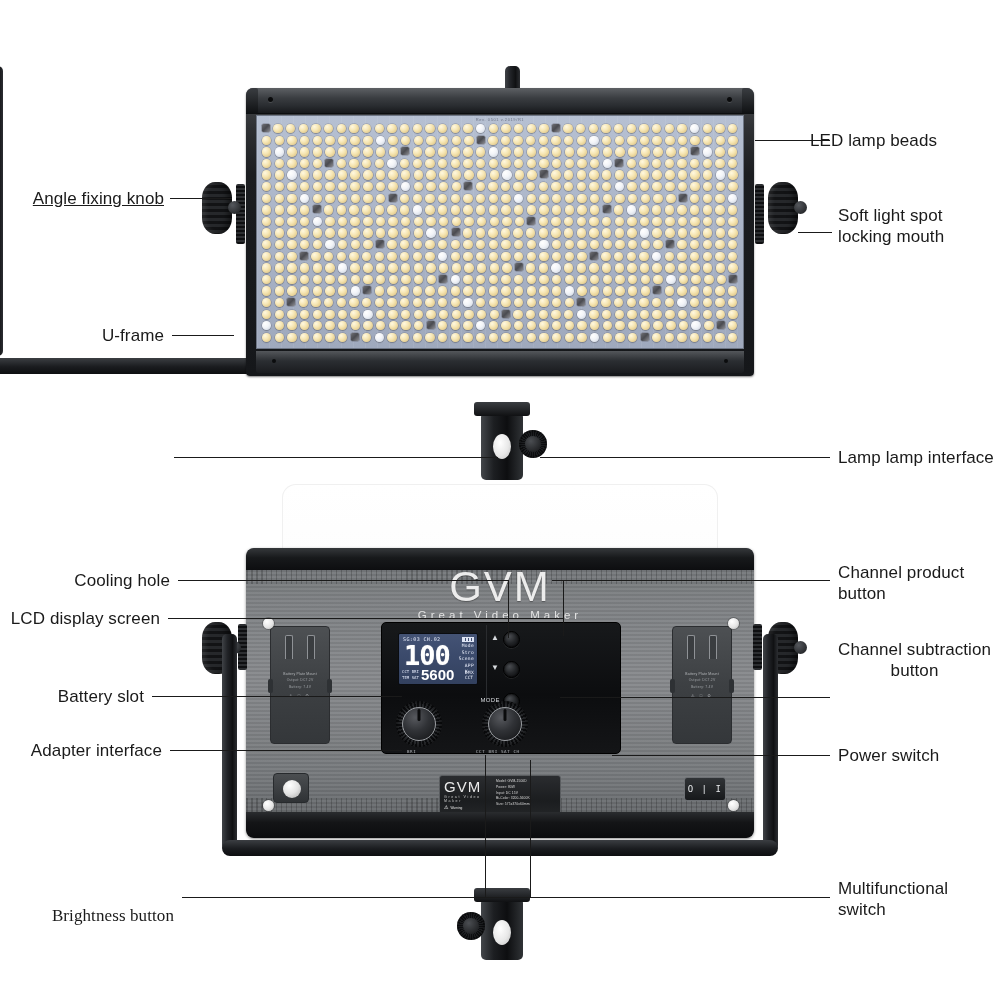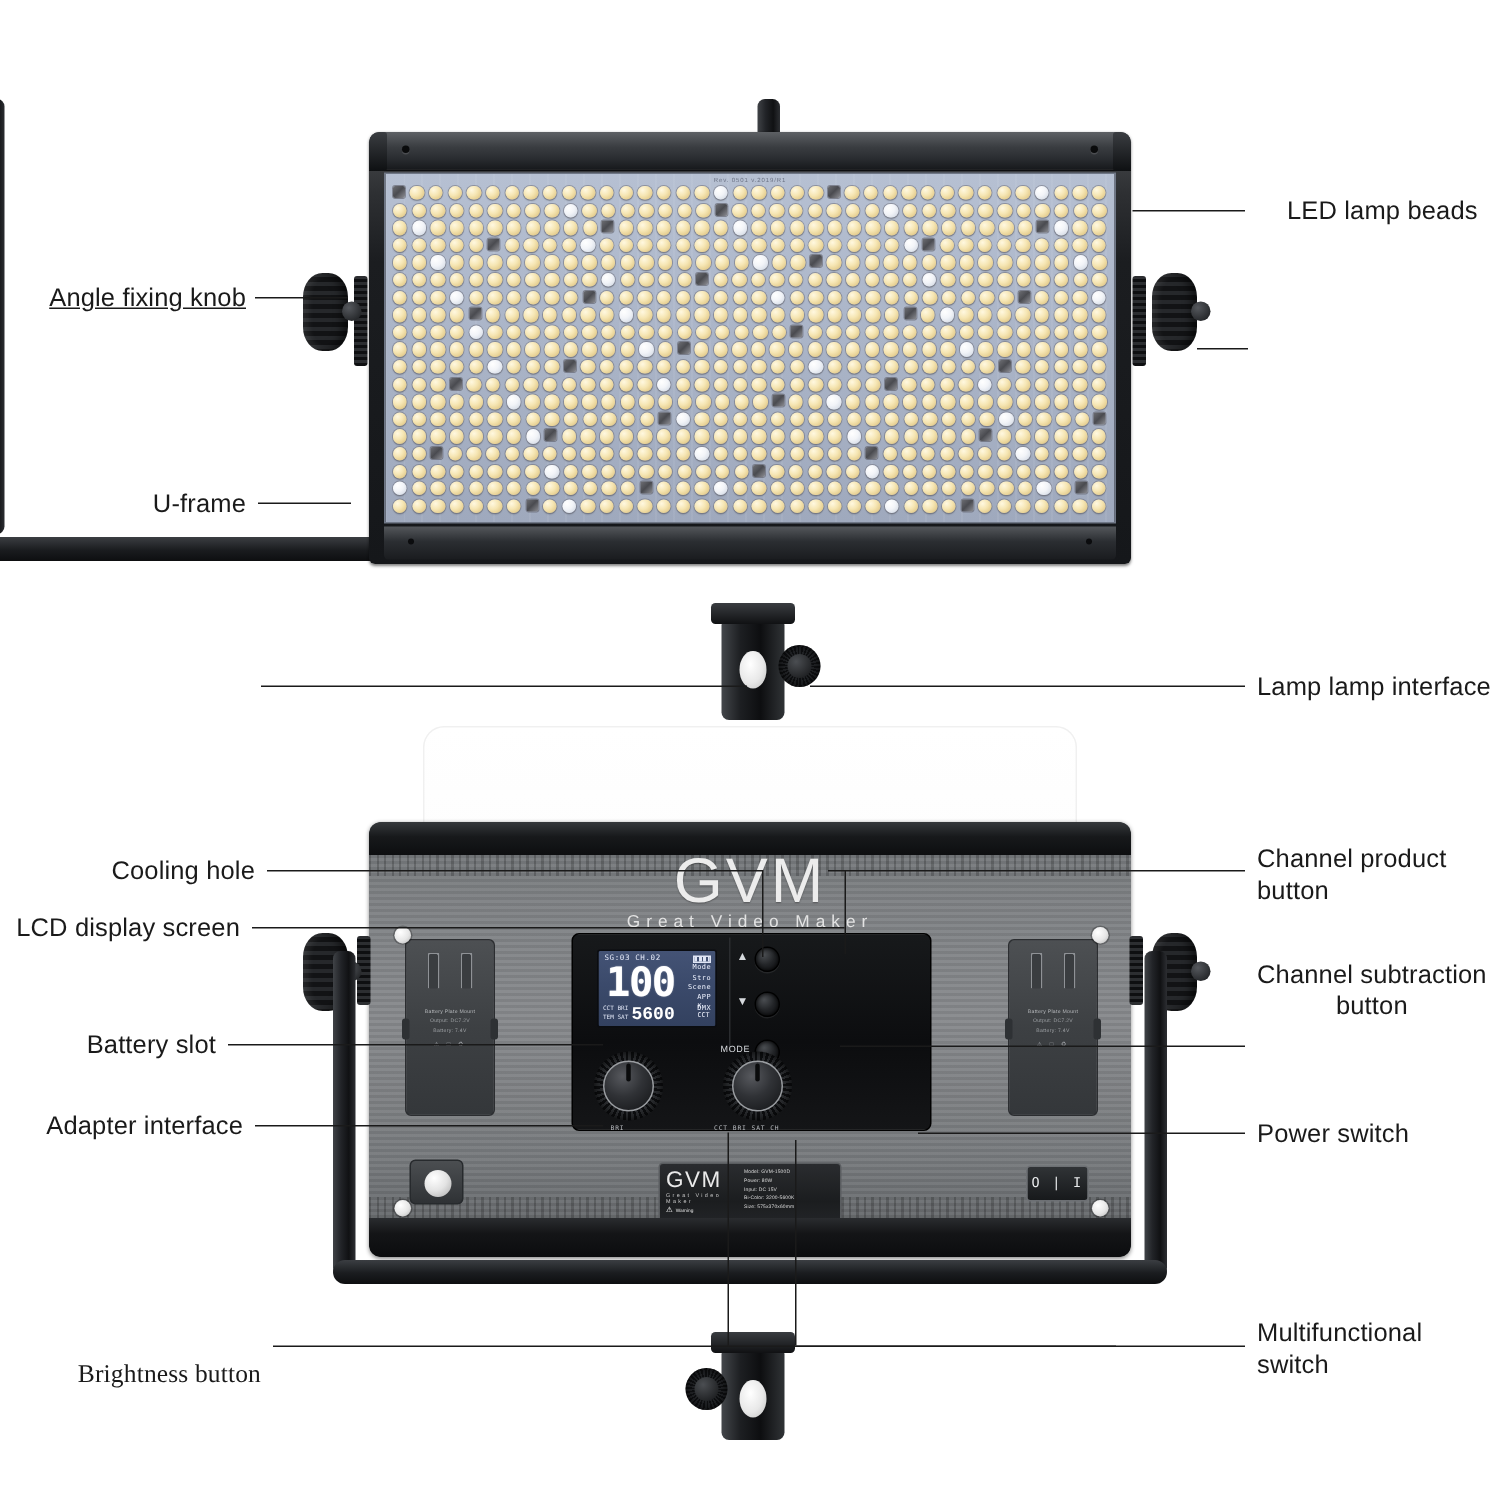--- a/index.html
+++ b/index.html
@@ -274,22 +274,22 @@
     font-family:"DejaVu Sans Mono", monospace; font-weight:bold;
     color:#ffffff; text-shadow:0 0 1px rgba(255,255,255,.5);
   }
   .lcd .modes {
     position:absolute; right:3px; top:9px; text-align:right;
     font-size:4.6px; line-height:1.45; letter-spacing:.3px; color:#eef2ff;
     font-family:"DejaVu Sans Mono", monospace;
   }
   .lcd .kelvin {
     position:absolute; left:22px; bottom:2px;
-    font-size:12px; line-height:1; font-weight:bold;
-    font-family:Liberation Mono, monospace; color:#ffffff;
+    font-size:15px; line-height:1; font-weight:bold;
+    font-family:Liberation Sans, sans-serif; color:#ffffff;
   }
   .lcd .kmark {
     position:absolute; right:4px; bottom:3px; font-size:4.4px; line-height:1.4;
     text-align:left; font-family:"DejaVu Sans Mono", monospace;
   }
   .lcd .minilbl {
     position:absolute; left:3px; bottom:3px; font-size:4px; line-height:1.5;
     font-family:"DejaVu Sans Mono", monospace; color:#dfe5f5;
   }
 
@@ -1325,21 +1325,23 @@
   <div class="lead" style="left:612px; top:755px; width:218px;"></div>
 
   <div class="lead" style="left:182px; top:897px; width:562px;"></div>
   <div class="lead" style="left:530px; top:897px; width:300px;"></div>
 
   <div class="lead" style="left:508px; top:580px; width:1px; height:58px;"></div>
   <div class="lead" style="left:563px; top:580px; width:1px; height:56px;"></div>
   <div class="lead" style="left:485px; top:755px; width:1px; height:142px;"></div>
   <div class="lead" style="left:530px; top:760px; width:1px; height:137px;"></div>
 
-  <div class="label l" style="left:858px; top:131px;text-align:right;">LED lamp beads</div>
+  <div class="label l" style="left:810px; top:131px;text-align:right;">LED lamp beads</div>
+  <div class="label l" style="left:838px; top:206px;">Soft light spot
+locking mouth</div>
   <div class="label r" style="left:0; top:189px; width:164px;text-decoration:underline;">Angle fixing knob</div>
   <div class="label r" style="left:0; top:326px; width:164px;">U-frame</div>
   <div class="label l" style="left:838px; top:448px;">Lamp lamp interface</div>
 
   <div class="label r" style="left:0; top:571px; width:170px;">Cooling hole</div>
   <div class="label r" style="left:0; top:609px; width:160px;">LCD display screen</div>
   <div class="label r" style="left:0; top:687px; width:144px;">Battery slot</div>
   <div class="label r" style="left:0; top:741px; width:162px;">Adapter interface</div>
 
   <div class="label l" style="left:838px; top:563px;">Channel product

